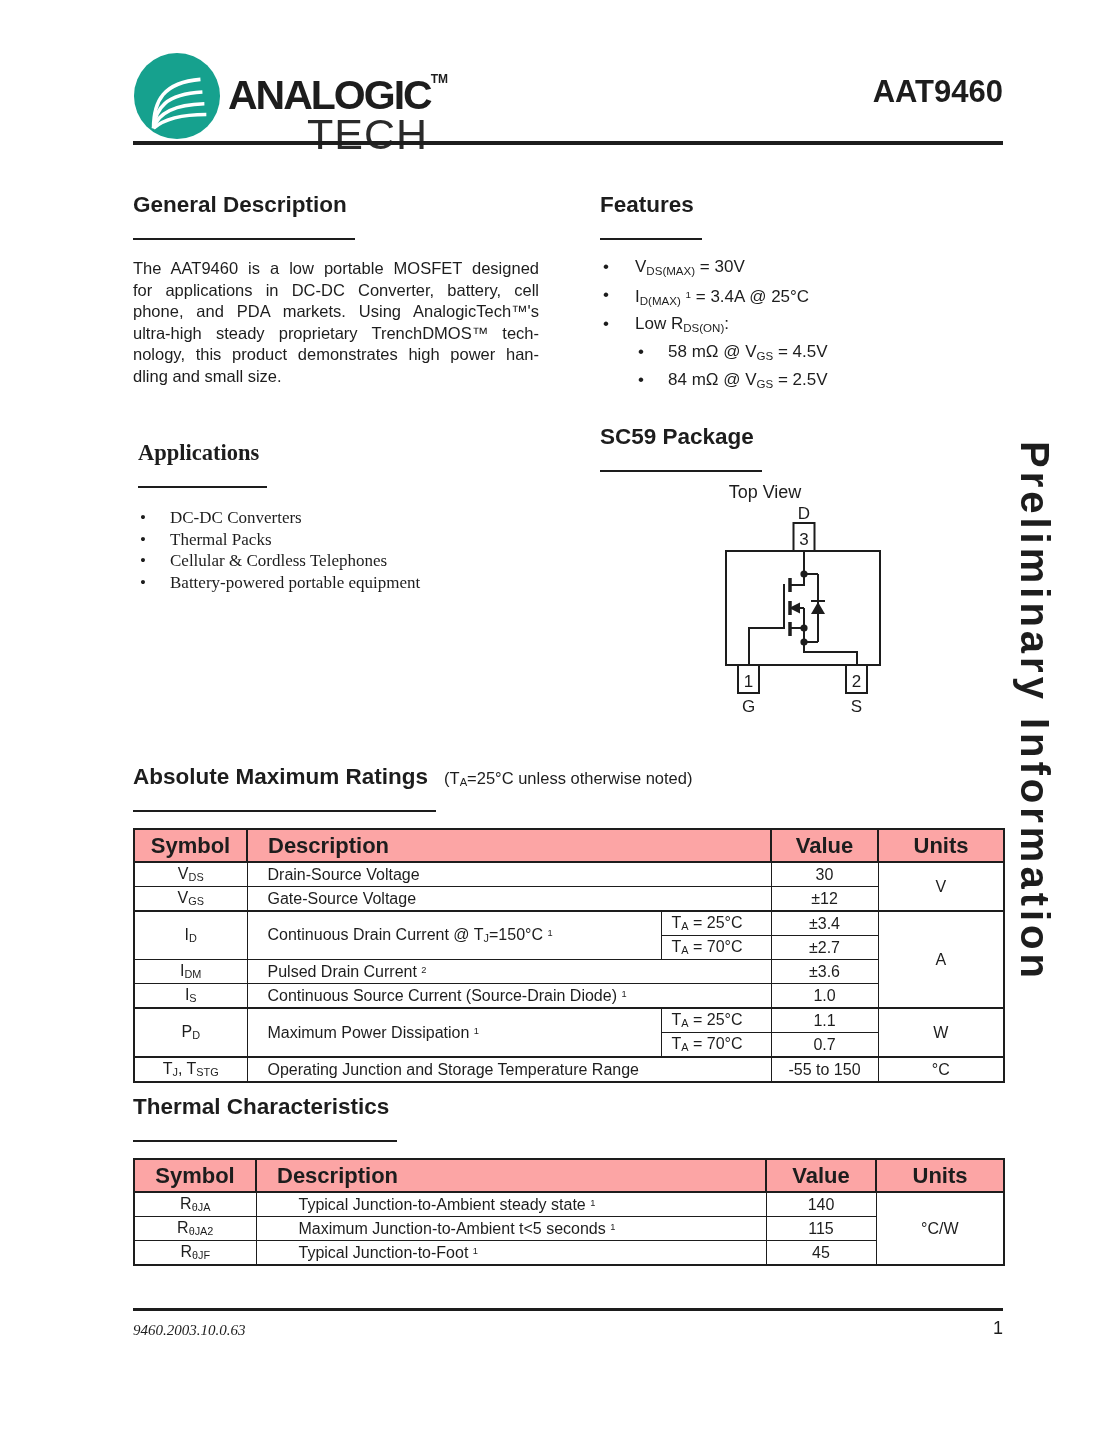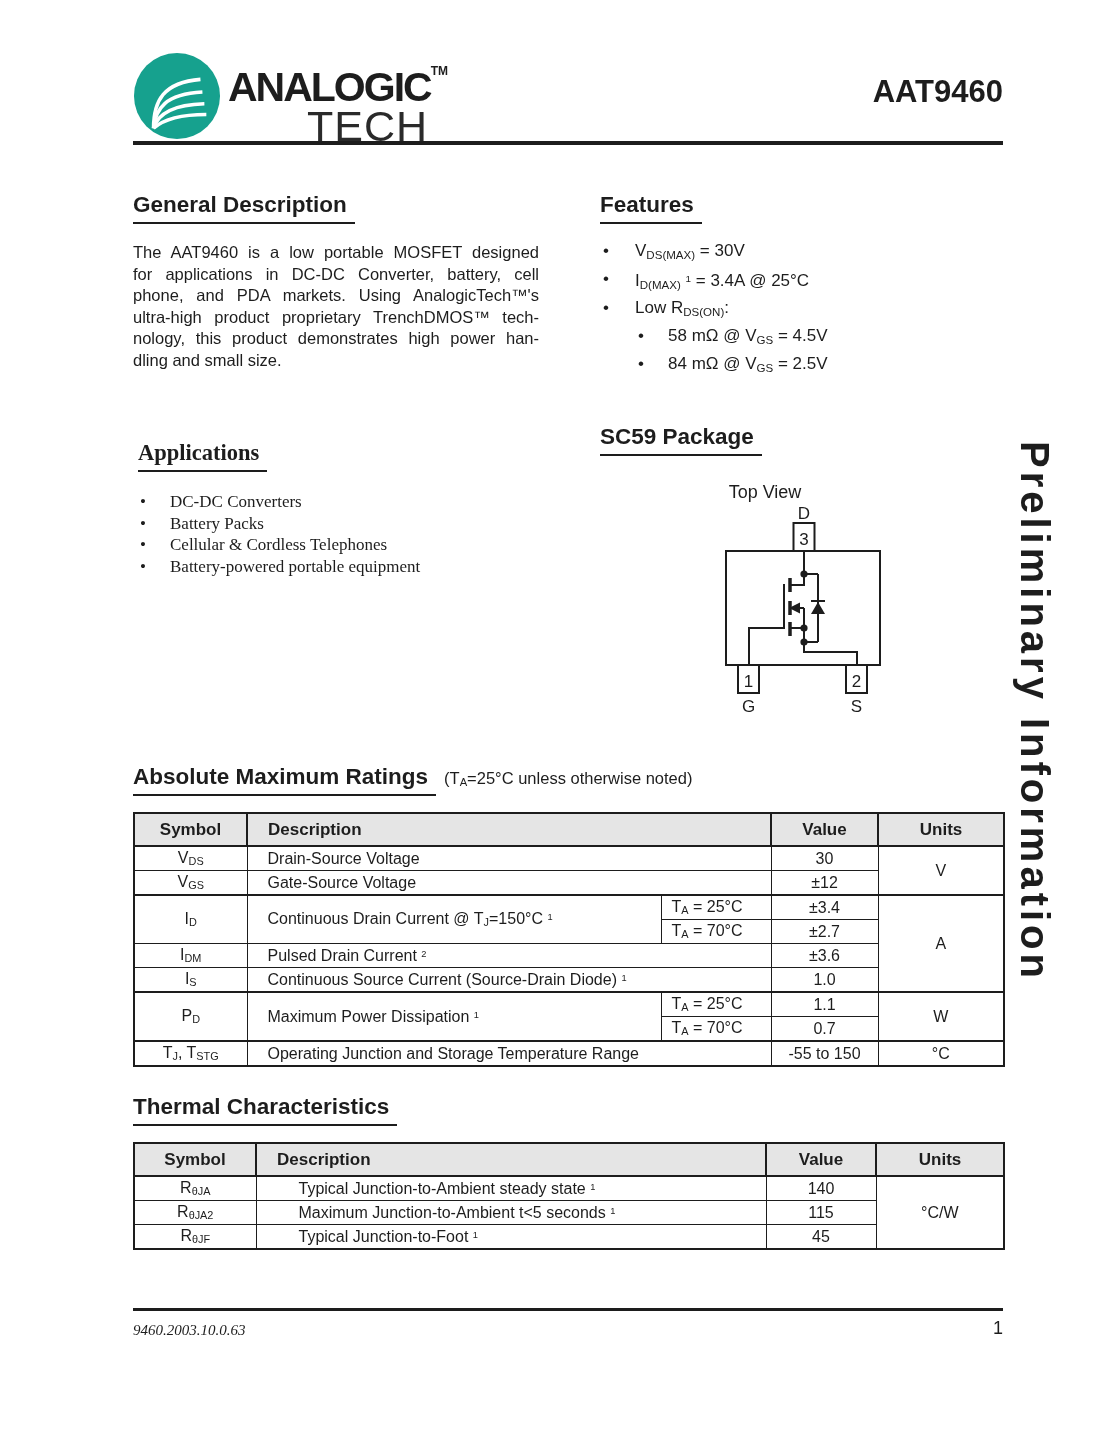--- a/index.html
+++ b/index.html
@@ -1,31 +1,31 @@
 <!DOCTYPE html>
 <html><head>
 <meta charset="utf-8">
 <style>
   html,body{margin:0;padding:0;background:#ffffff;}
   body{font-family:"Liberation Sans",sans-serif;color:#1d1d1d;}
   .page{position:relative;width:1105px;height:1430px;background:#fff;overflow:hidden;}
 
   
   .logo-mark{position:absolute;left:133px;top:52px;width:88px;height:88px;}
-  .brand{position:absolute;left:228px;top:50px;width:214px;}
+  .brand{position:absolute;left:228px;top:58px;width:214px;}
   .brand-top{font-size:41px;font-weight:bold;letter-spacing:-2px;line-height:42px;white-space:nowrap;}
   .brand-tm{font-size:12px;font-weight:bold;vertical-align:26px;letter-spacing:0;}
   .brand-bottom{font-size:43px;font-weight:400;letter-spacing:1px;line-height:40px;text-align:right;padding-right:14px;margin-top:-2px;color:#2a2a2a;}
   .title-block{position:absolute;right:102px;top:76px;text-align:right;margin-left:43px;}
   .part-number{font-size:31px;font-weight:bold;line-height:32px;}
   .part-subtitle{font-size:26px;font-weight:bold;line-height:30px;}
   .header-rule{position:absolute;left:133px;width:870px;top:141px;height:4px;background:#1d1d1d;}
 
   
-  .h2{display:inline-block;font-size:22.5px;font-weight:bold;border-bottom:2.5px solid #1d1d1d;padding:0 8px 4px 0;white-space:nowrap;}
+  .h2{display:inline-block;font-size:22.5px;font-weight:bold;border-bottom:2.5px solid #1d1d1d;padding:0 8px 20px 0;white-space:nowrap;}
   .cond{font-size:16.5px;font-weight:normal;margin-left:8px;white-space:nowrap;}
 
   
   .gen-desc{position:absolute;left:133px;top:192px;width:406px;}
   .para{margin-top:18px;font-size:16.5px;line-height:21.6px;}
   .pline{text-align:justify;text-align-last:justify;white-space:nowrap;}
   .pline.last{text-align:left;text-align-last:left;}
 
   
   .features{position:absolute;left:600px;top:192px;width:410px;}
@@ -55,21 +55,21 @@
   .sp{font-size:58%;vertical-align:0.45em;}
 
   
   .tbl-section{position:absolute;left:133px;}
   .abs-max{top:764px;}
   .thermal{top:1094px;}
   table.dtable{border-collapse:collapse;table-layout:fixed;width:870px;margin-top:16px;
     border:2px solid #1d1d1d;}
   .dtable th,.dtable td{border:1px solid #1d1d1d;font-size:16px;text-align:center;
     padding:0;height:23px;white-space:nowrap;overflow:hidden;}
-  .dtable th{background:#e5e5e5;font-size:17px;height:31px;border-width:2px;}
+  .dtable th{background:#fca5a5;font-size:22px;height:31px;border-width:2px;}
   .dtable th.desc,.dtable td.desc{text-align:left;padding-left:20px;}
   .dtable.thermal-t td.desc{padding-left:42px;}
   .dtable td.condc{text-align:left;padding-left:10px;}
   .dtable tr.grp td{border-top-width:2px;}
 
   
   .footer-rule{position:absolute;left:133px;width:870px;top:1308px;height:3px;background:#1d1d1d;}
   .footer-doc{position:absolute;left:133px;top:1322px;font-family:"Liberation Serif",serif;
     font-style:italic;font-size:15px;}
   .footer-page{position:absolute;right:102px;top:1318px;font-size:18px;}
@@ -96,42 +96,42 @@
     <div class="part-number">AAT9460</div>
   </div>
   <div class="header-rule"></div>
 
   <section class="gen-desc">
     <div class="h2">General Description</div>
     <div class="para">
       <div class="pline">The AAT9460 is a low portable MOSFET designed</div>
       <div class="pline">for applications in DC-DC Converter,  battery, cell</div>
       <div class="pline">phone, and PDA markets.  Using AnalogicTech™'s</div>
-      <div class="pline">ultra-high product proprietary TrenchDMOS™ tech-</div>
+      <div class="pline">ultra-high steady proprietary TrenchDMOS™ tech-</div>
       <div class="pline">nology, this product demonstrates high power han-</div>
       <div class="pline last">dling and small size.</div>
     </div>
   </section>
 
   <section class="features">
     <div class="h2">Features</div>
     <div class="feat-list">
       <div class="li"><span class="blt">•</span><span>V<span class="sb">DS(MAX)</span> = 30V</span></div>
       <div class="li"><span class="blt">•</span><span>I<span class="sb">D(MAX)</span> <span class="sp">1</span> = 3.4A @ 25°C</span></div>
       <div class="li"><span class="blt">•</span><span>Low R<span class="sb">DS(ON)</span>:</span></div>
       <div class="li2"><span class="blt">•</span><span>58 mΩ @ V<span class="sb">GS</span> = 4.5V</span></div>
       <div class="li2"><span class="blt">•</span><span>84 mΩ @ V<span class="sb">GS</span> = 2.5V</span></div>
     </div>
   </section>
 
   <section class="applications">
     <div class="h2">Applications</div>
     <div class="app-list">
       <div class="li"><span class="blt">•</span><span>DC-DC Converters</span></div>
-      <div class="li"><span class="blt">•</span><span>Battery Packs</span></div>
+      <div class="li"><span class="blt">•</span><span>Thermal Packs</span></div>
       <div class="li"><span class="blt">•</span><span>Cellular &amp; Cordless Telephones</span></div>
       <div class="li"><span class="blt">•</span><span>Battery-powered portable equipment</span></div>
     </div>
   </section>
 
   <section class="package">
     <div class="h2">SC59 Package</div>
   </section>
   <div class="topview">Top View</div>
   <svg class="pkg-svg" viewBox="690 505 226 212">

